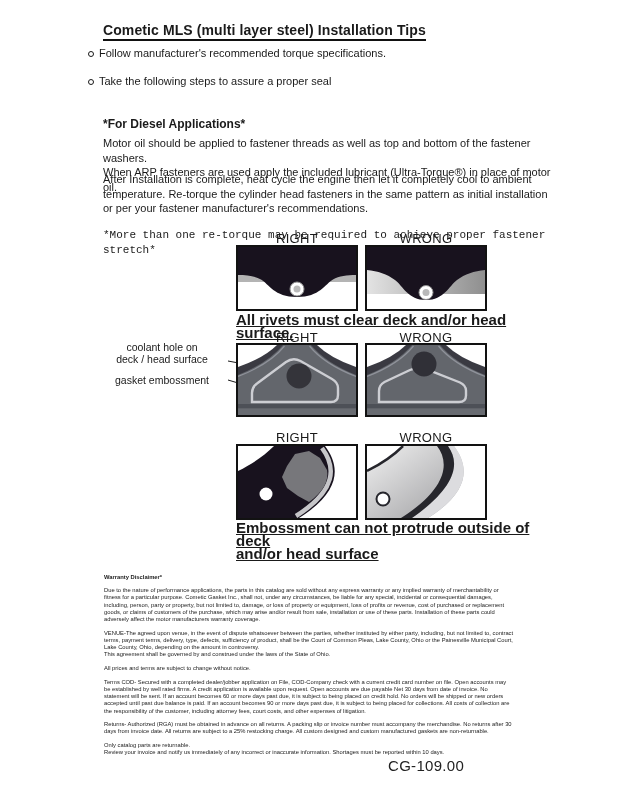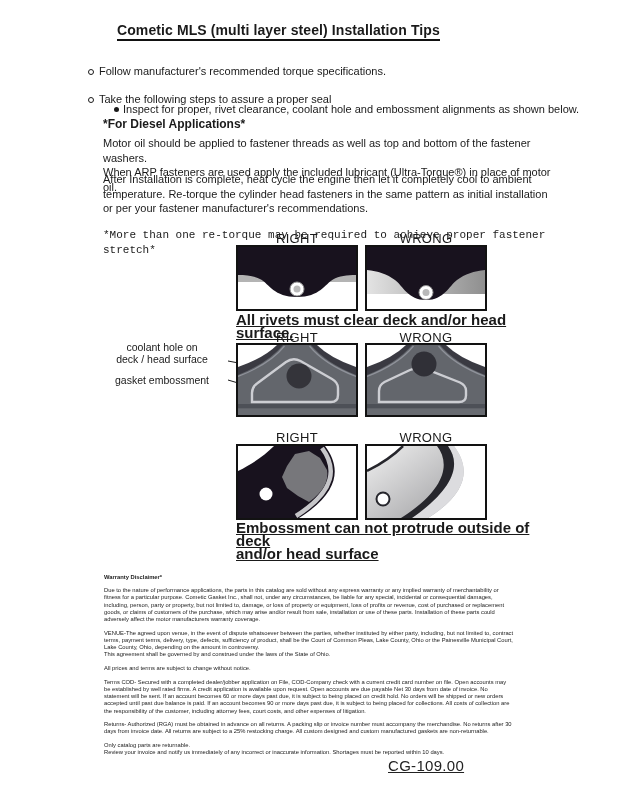--- a/index.html
+++ b/index.html
@@ -2,59 +2,56 @@
 <html><head>
 <meta charset="utf-8">
 <style>
   html,body{margin:0;padding:0;background:#ffffff;}
   #page{position:relative;width:618px;height:800px;background:#ffffff;overflow:hidden;
         font-family:"Liberation Sans",sans-serif;color:#1a1a1a;}
   .abs{position:absolute;}
   .pre{white-space:pre-line;}
   
   #title{left:103px;top:22px;font-size:14px;font-weight:bold;border-bottom:2px solid #111;
-         padding-bottom:1px;letter-spacing:.1px;margin-left:14px;}
+         padding-bottom:1px;letter-spacing:.1px;}
   
-  .bullet{left:88px;font-size:11px;line-height:14px;margin-top:18px;}
+  .bullet{left:88px;font-size:11px;line-height:14px;}
   .sub-bullet{left:114px;font-size:11px;line-height:14px;}
   .b-marker{display:inline-block;width:4px;height:4px;border:1px solid #1a1a1a;border-radius:50%;
             margin:0 5px 1px 0;vertical-align:middle;}
   .sb-marker{display:inline-block;width:5px;height:5px;background:#1a1a1a;border-radius:50%;
              margin:0 4px 1px 0;vertical-align:middle;}
   
   #diesel-heading{left:103px;top:117px;font-size:12px;font-weight:bold;}
   .para{left:103px;width:452px;font-size:11px;line-height:14.5px;}
   
   .dg-header{width:122px;text-align:center;font-size:13px;font-weight:normal;letter-spacing:.3px;}
   .panel{width:118px;border:2px solid #121212;background:#fff;line-height:0;}
   .caption{left:236px;width:300px;font-size:15px;font-weight:bold;line-height:13px;text-decoration:underline;}
   .dg-label{width:128px;text-align:center;font-size:10.5px;line-height:12px;}
   
   #legal{left:104px;top:574px;width:410px;font-size:5.8px;line-height:7.2px;color:#222;}
   #legal .lg-head{font-weight:bold;margin-bottom:6px;}
   #legal .lg-p{margin-bottom:6.5px;}
   
-  #footer-code{left:388px;top:757px;font-size:15px;color:#222;letter-spacing:.3px;text-decoration:underline;}
+  #footer-code{left:388px;top:757px;font-size:15px;color:#222;letter-spacing:.3px;}
   svg{display:block;}
 </style>
 </head>
 <body>
 
 <div id="page">
 
   <div id="title" class="abs">Cometic MLS (multi layer steel) Installation Tips</div>
 
   <div class="abs bullet" style="top:46px;">
     <span class="b-marker"></span><span>Follow manufacturer's recommended torque specifications.</span>
   </div>
   <div class="abs bullet" style="top:74px;">
     <span class="b-marker"></span><span>Take the following steps to assure a proper seal</span>
-  </div>
-  <div class="abs sub-bullet" style="top:102px;">
-    <span class="sb-marker"></span><span>Inspect for proper, rivet clearance, coolant hole and embossment alignments as shown below.</span>
   </div>
 
   <div id="diesel-heading" class="abs">*For Diesel Applications*</div>
   <div class="abs para pre" style="top:136px;">Motor oil should be applied to fastener threads as well as top and bottom of the fastener washers.
 When ARP fasteners are used apply the included lubricant (Ultra-Torque®) in place of motor oil.</div>
   <div class="abs para pre" style="top:172px;">After Installation is complete, heat cycle the engine then let it completely cool to ambient
 temperature. Re-torque the cylinder head fasteners in the same pattern as initial installation
 or per your fastener manufacturer's recommendations.</div>
   <div class="abs para" style="top:228px;font-family:Liberation Mono, monospace;">*More than one re-torque may be required to achieve proper fastener stretch*</div>
 

